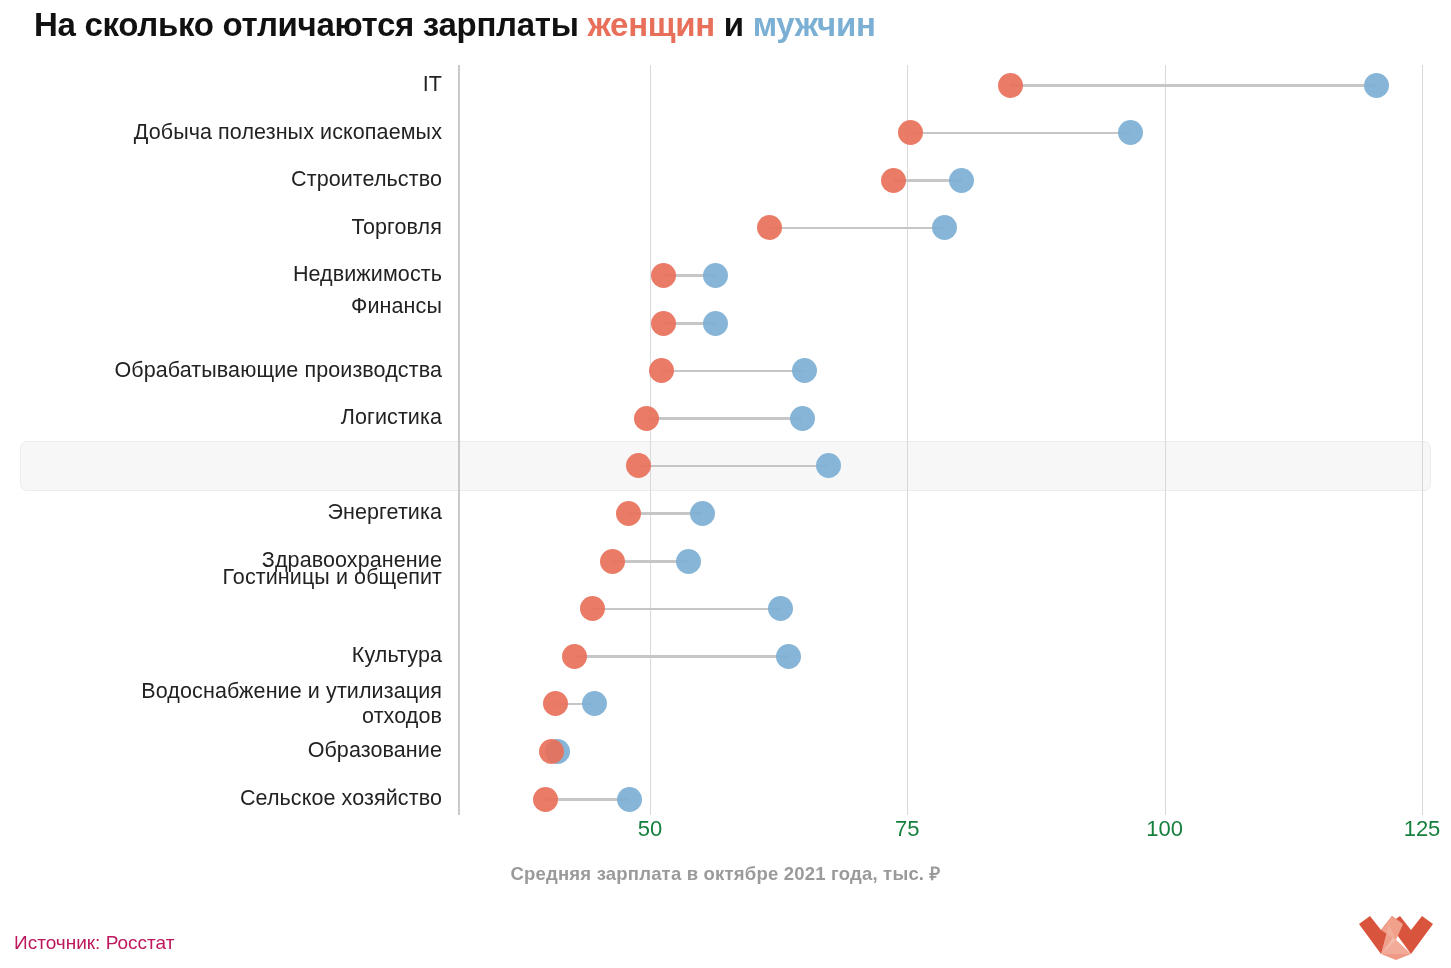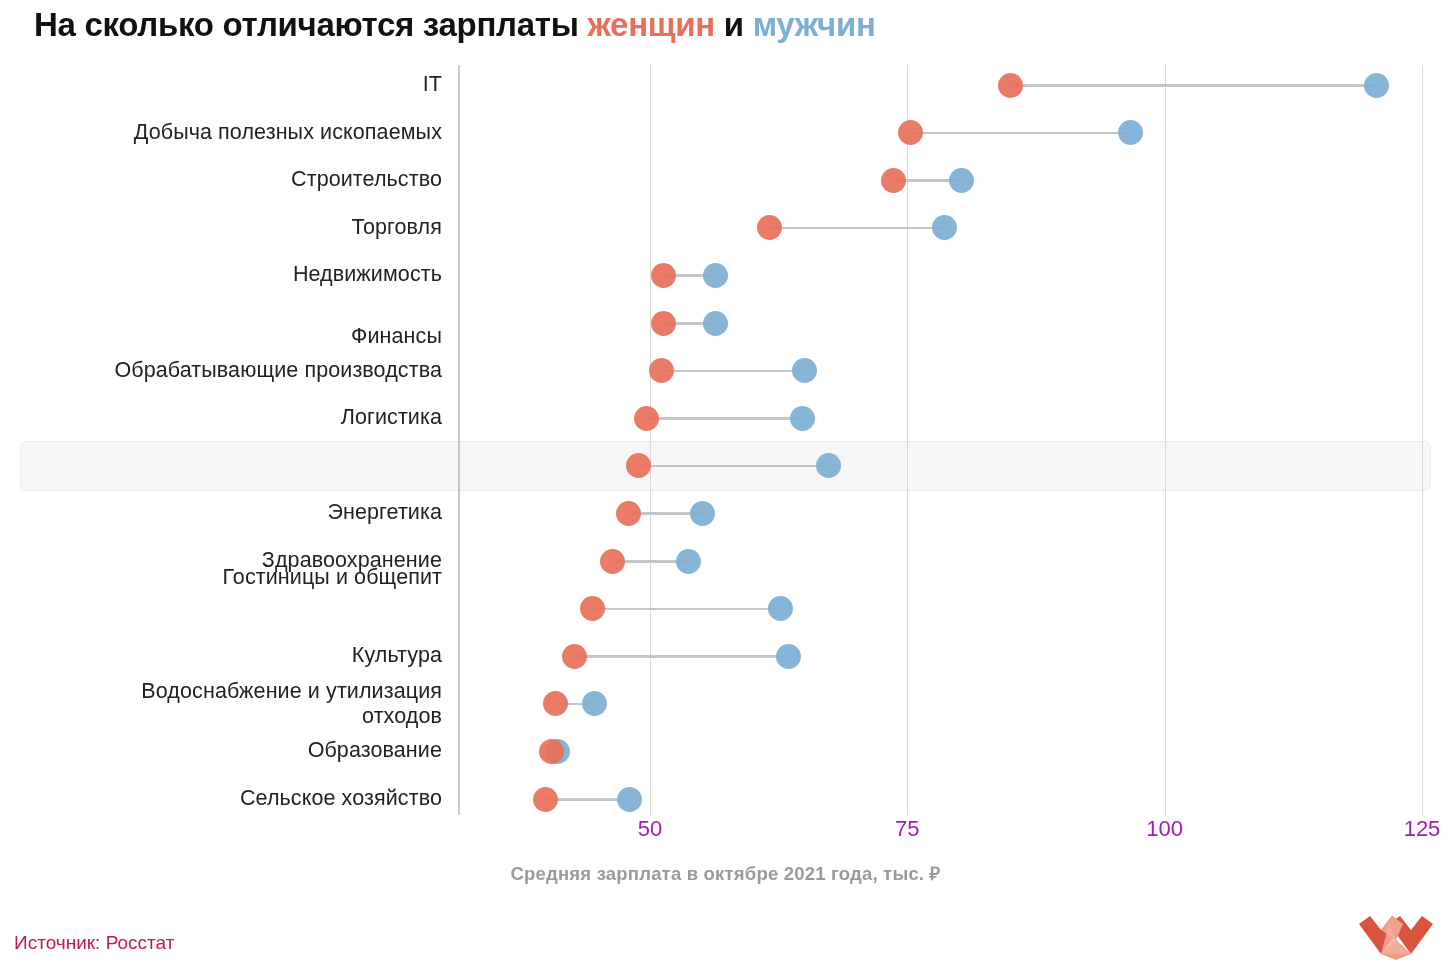--- a/index.html
+++ b/index.html
@@ -91,21 +91,21 @@
     border-radius: 50%;
     opacity: 0.92;
   }
   .dot.female { background: #E8705A; }
   .dot.male   { background: #7CAFD4; }
 
   .tick-label {
     position: absolute;
     top: 816px;
     font-size: 22px;
-    color: #a21caf;
+    color: #15803d;
     transform: translateX(-50%);
     white-space: nowrap;
   }
 
   #x-axis-title {
     position: absolute;
     left: 0;
     top: 860px;
     width: 1451px;
     text-align: center;
@@ -158,21 +158,21 @@
     <div class="dot male" title="мужчин: 80.3" style="left: 949.388px; top: 167.7px;"></div>
     <div class="dot female" title="женщин: 73.7" style="left: 881.452px; top: 167.7px;"></div>
     <div class="row-label" style="top: 214.8px;">Торговля</div>
     <div class="connector" style="left: 769.403px; width: 174.987px; top: 226.8px;"></div>
     <div class="dot male" title="мужчин: 78.6" style="left: 931.889px; top: 215.3px;"></div>
     <div class="dot female" title="женщин: 61.6" style="left: 756.903px; top: 215.3px;"></div>
     <div class="row-label" style="top: 262.4px;">Недвижимость</div>
     <div class="connector" style="left: 663.381px; width: 52.496px; top: 274.4px;"></div>
     <div class="dot male" title="мужчин: 56.4" style="left: 703.377px; top: 262.9px;"></div>
     <div class="dot female" title="женщин: 51.3" style="left: 650.881px; top: 262.9px;"></div>
-    <div class="row-label" style="top: 324px; margin-left: 19px;">Финансы</div>
+    <div class="row-label" style="top: 294px; margin-left: 19px;">Финансы</div>
     <div class="connector" style="left: 663.381px; width: 52.496px; top: 322px;"></div>
     <div class="dot male" title="мужчин: 56.4" style="left: 703.377px; top: 310.5px;"></div>
     <div class="dot female" title="женщин: 51.3" style="left: 650.881px; top: 310.5px;"></div>
     <div class="row-label" style="top: 357.6px;">Обрабатывающие производства</div>
     <div class="connector" style="left: 661.323px; width: 143.077px; top: 369.6px;"></div>
     <div class="dot male" title="мужчин: 65" style="left: 791.9px; top: 358.1px;"></div>
     <div class="dot female" title="женщин: 51.1" style="left: 648.823px; top: 358.1px;"></div>
     <div class="row-label" style="top: 405.2px;">Логистика</div>
     <div class="connector" style="left: 646.912px; width: 155.429px; top: 417.2px;"></div>
     <div class="dot male" title="мужчин: 64.8" style="left: 789.841px; top: 405.7px;"></div>

